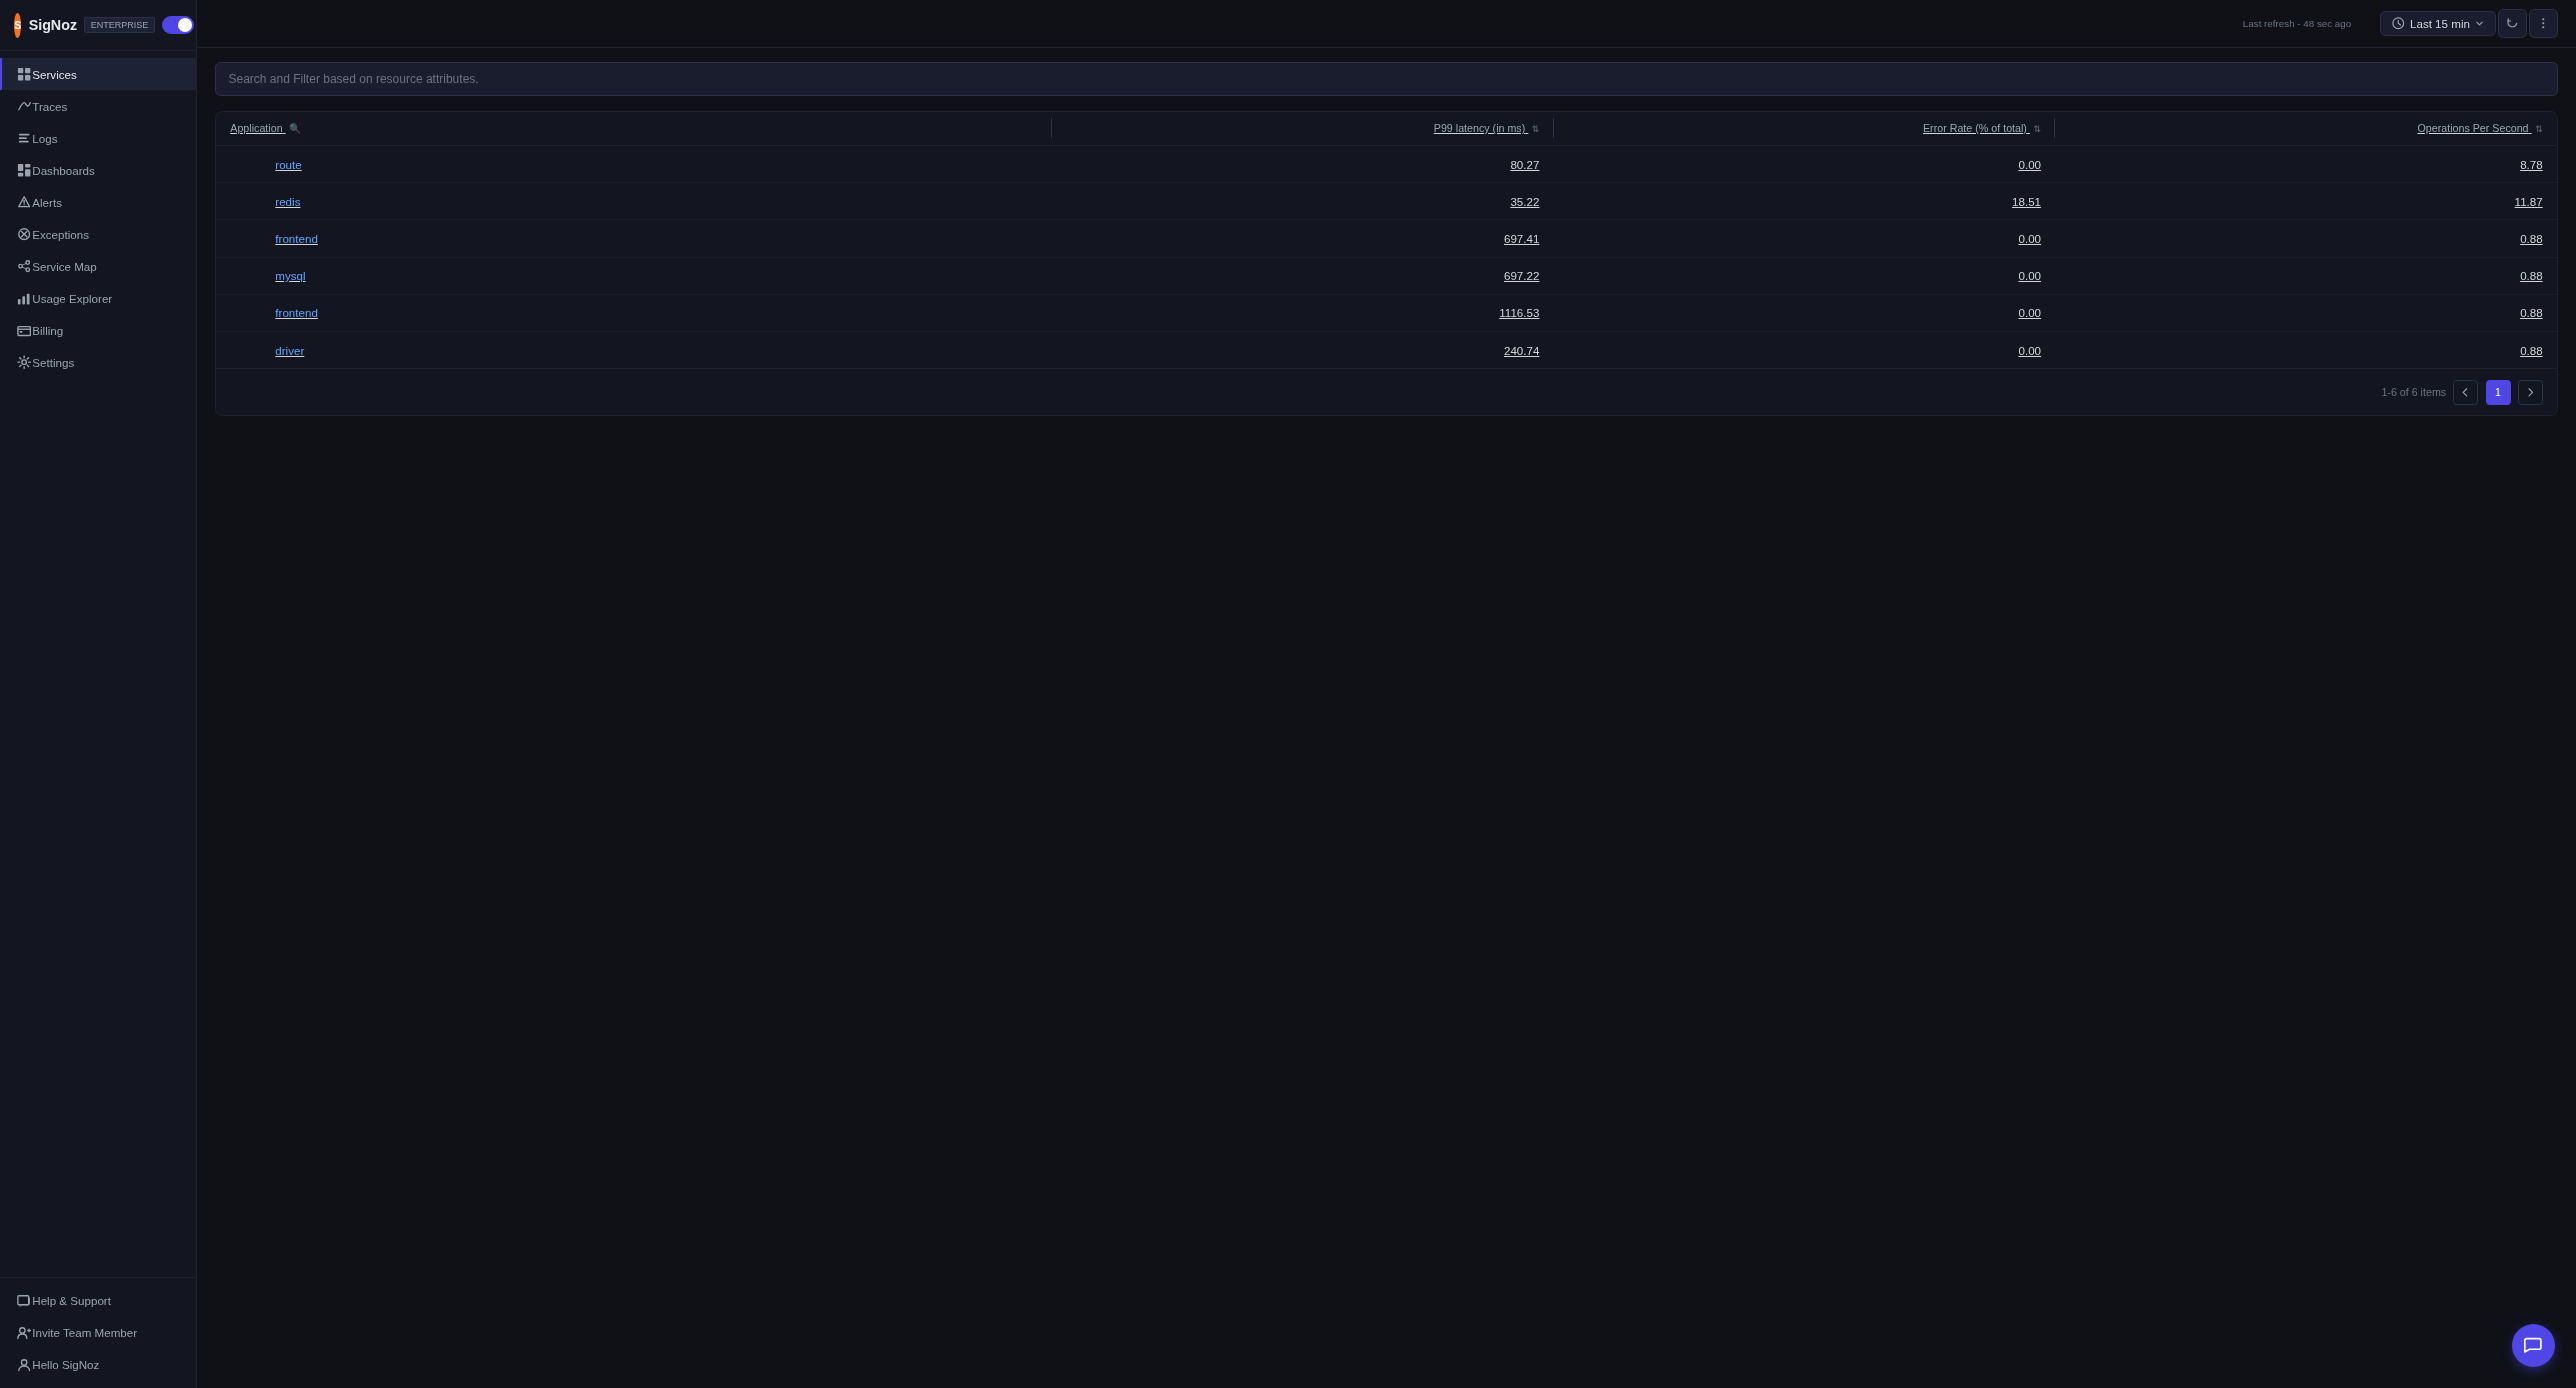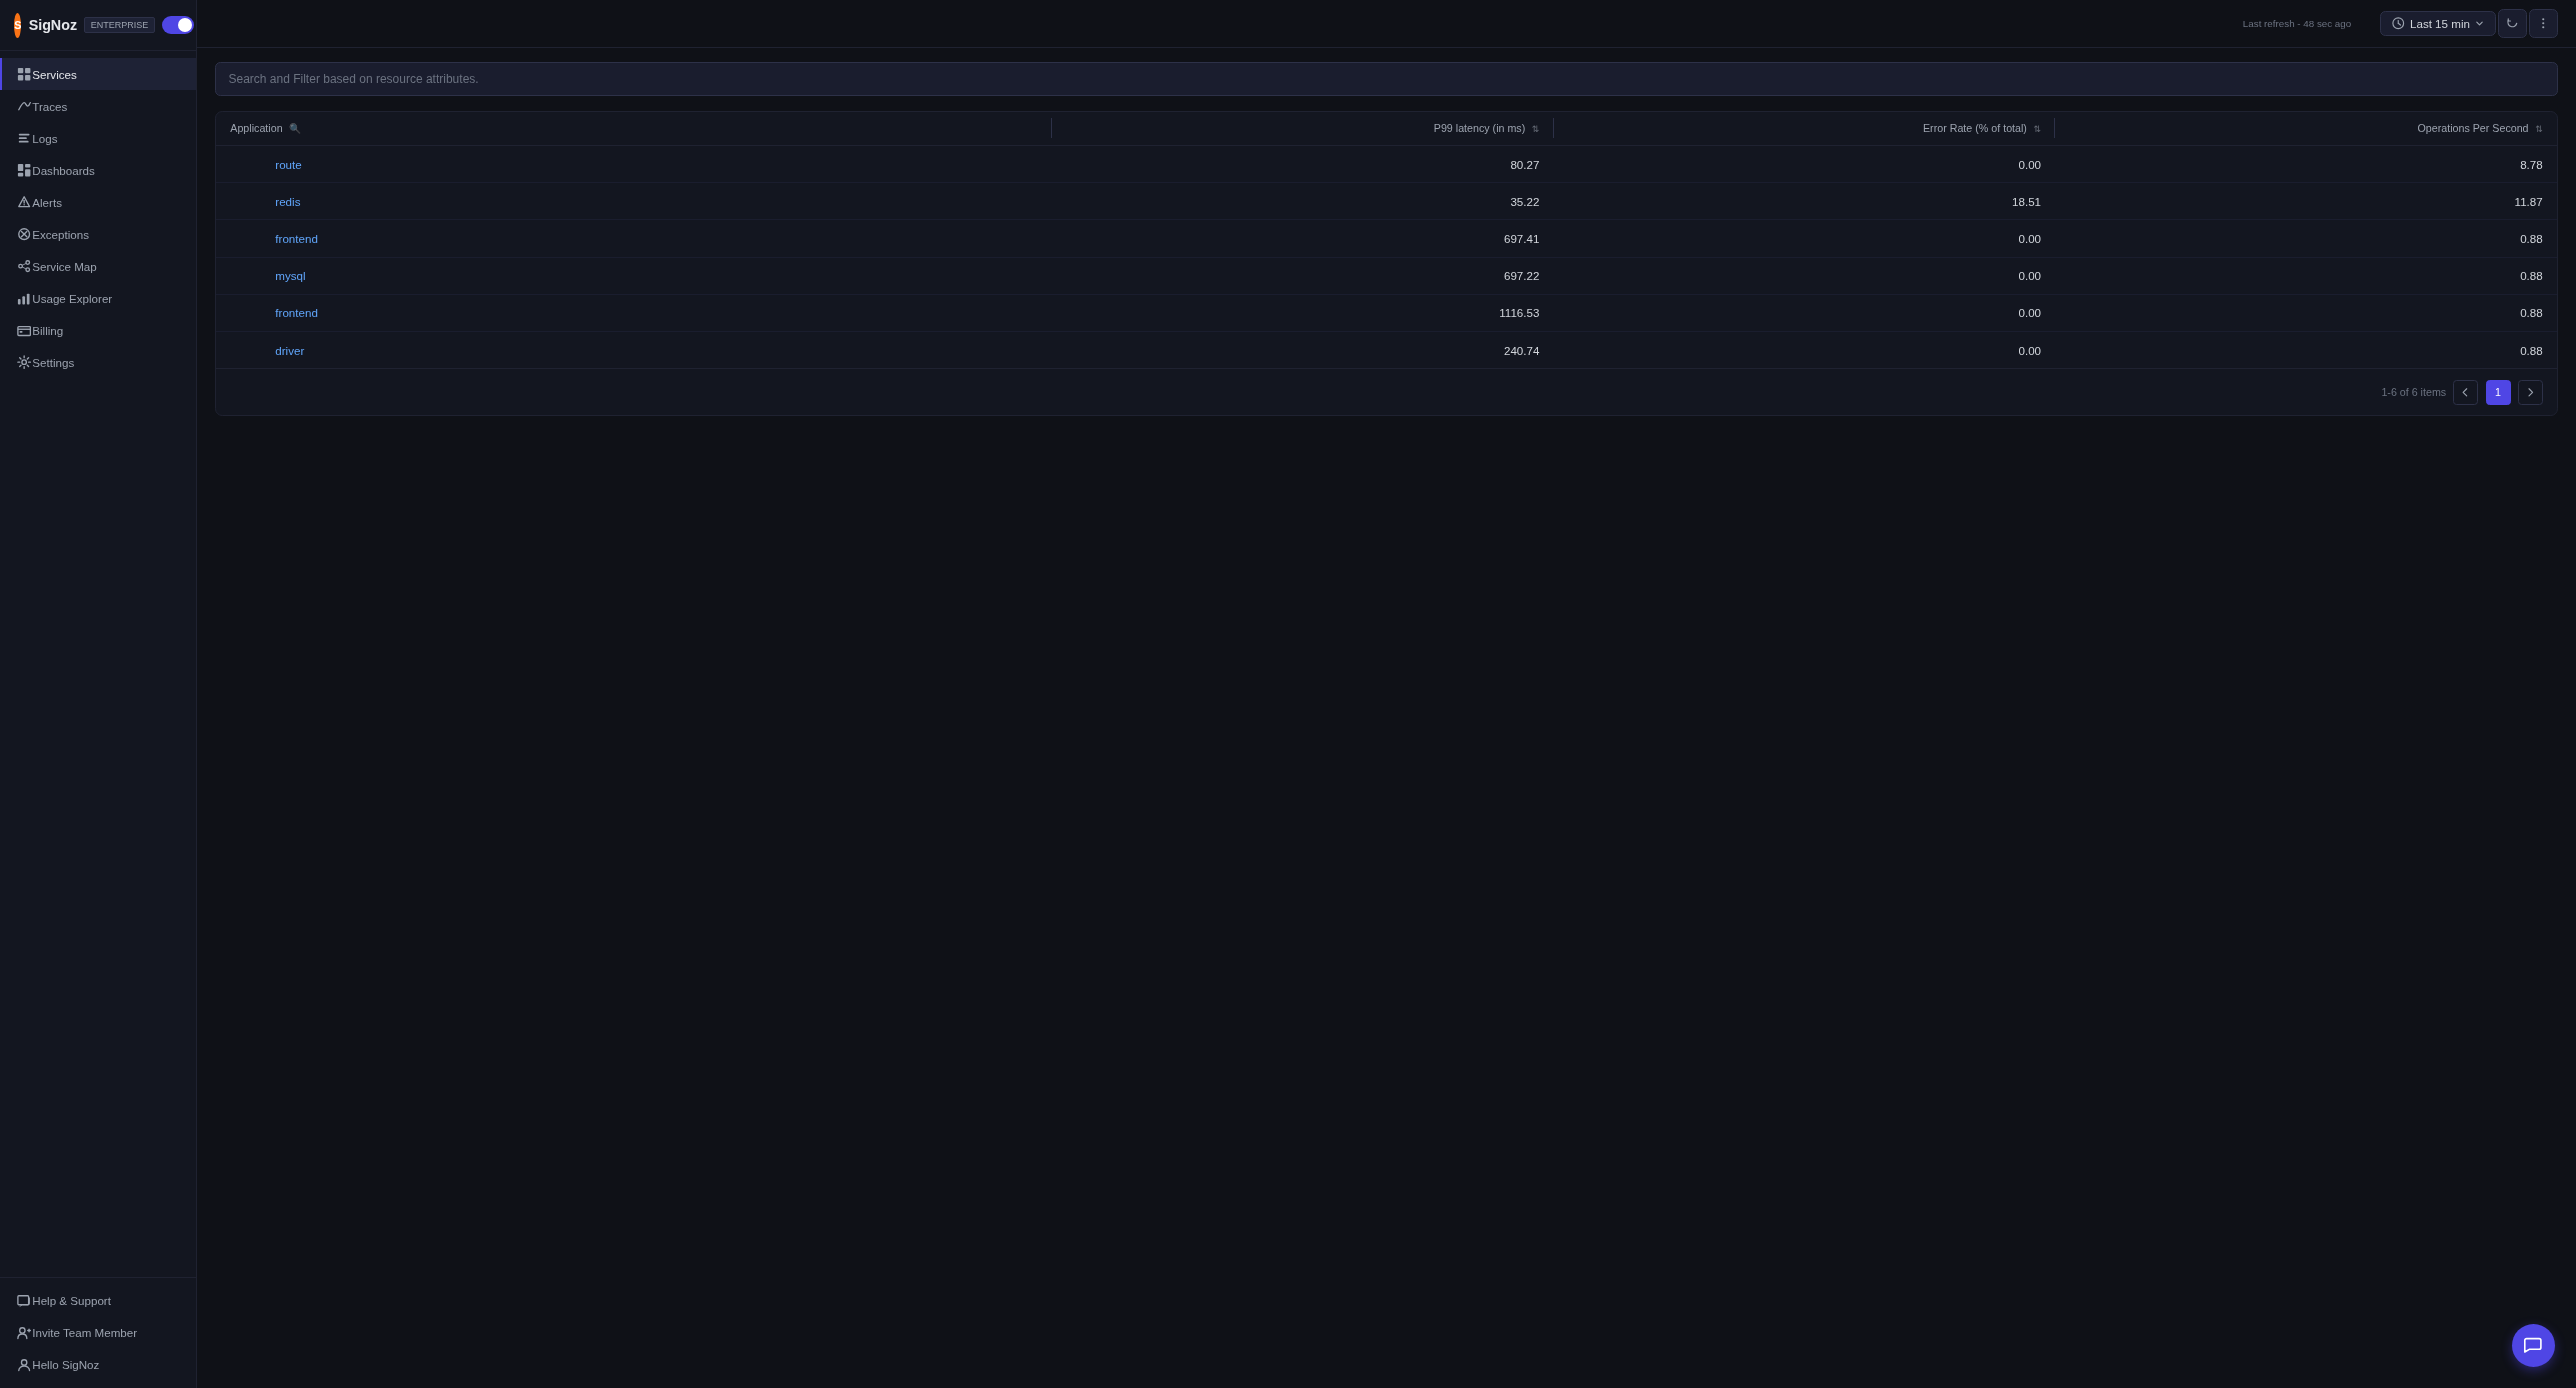--- a/index.html
+++ b/index.html
@@ -202,20 +202,21 @@
     .table-container {
       background: #131620;
       border: 0.9px solid #1f2231;
       border-radius: 7.2px;
       overflow: hidden;
     }
 
     table {
       width: 100%;
       border-collapse: collapse;
+      text-decoration: underline;
     }
 
     thead tr {
       border-bottom: 0.9px solid #1f2231;
     }
 
     th {
       padding: 10.7px 14.3px;
       text-align: left;
       font-size: 10.7px;

